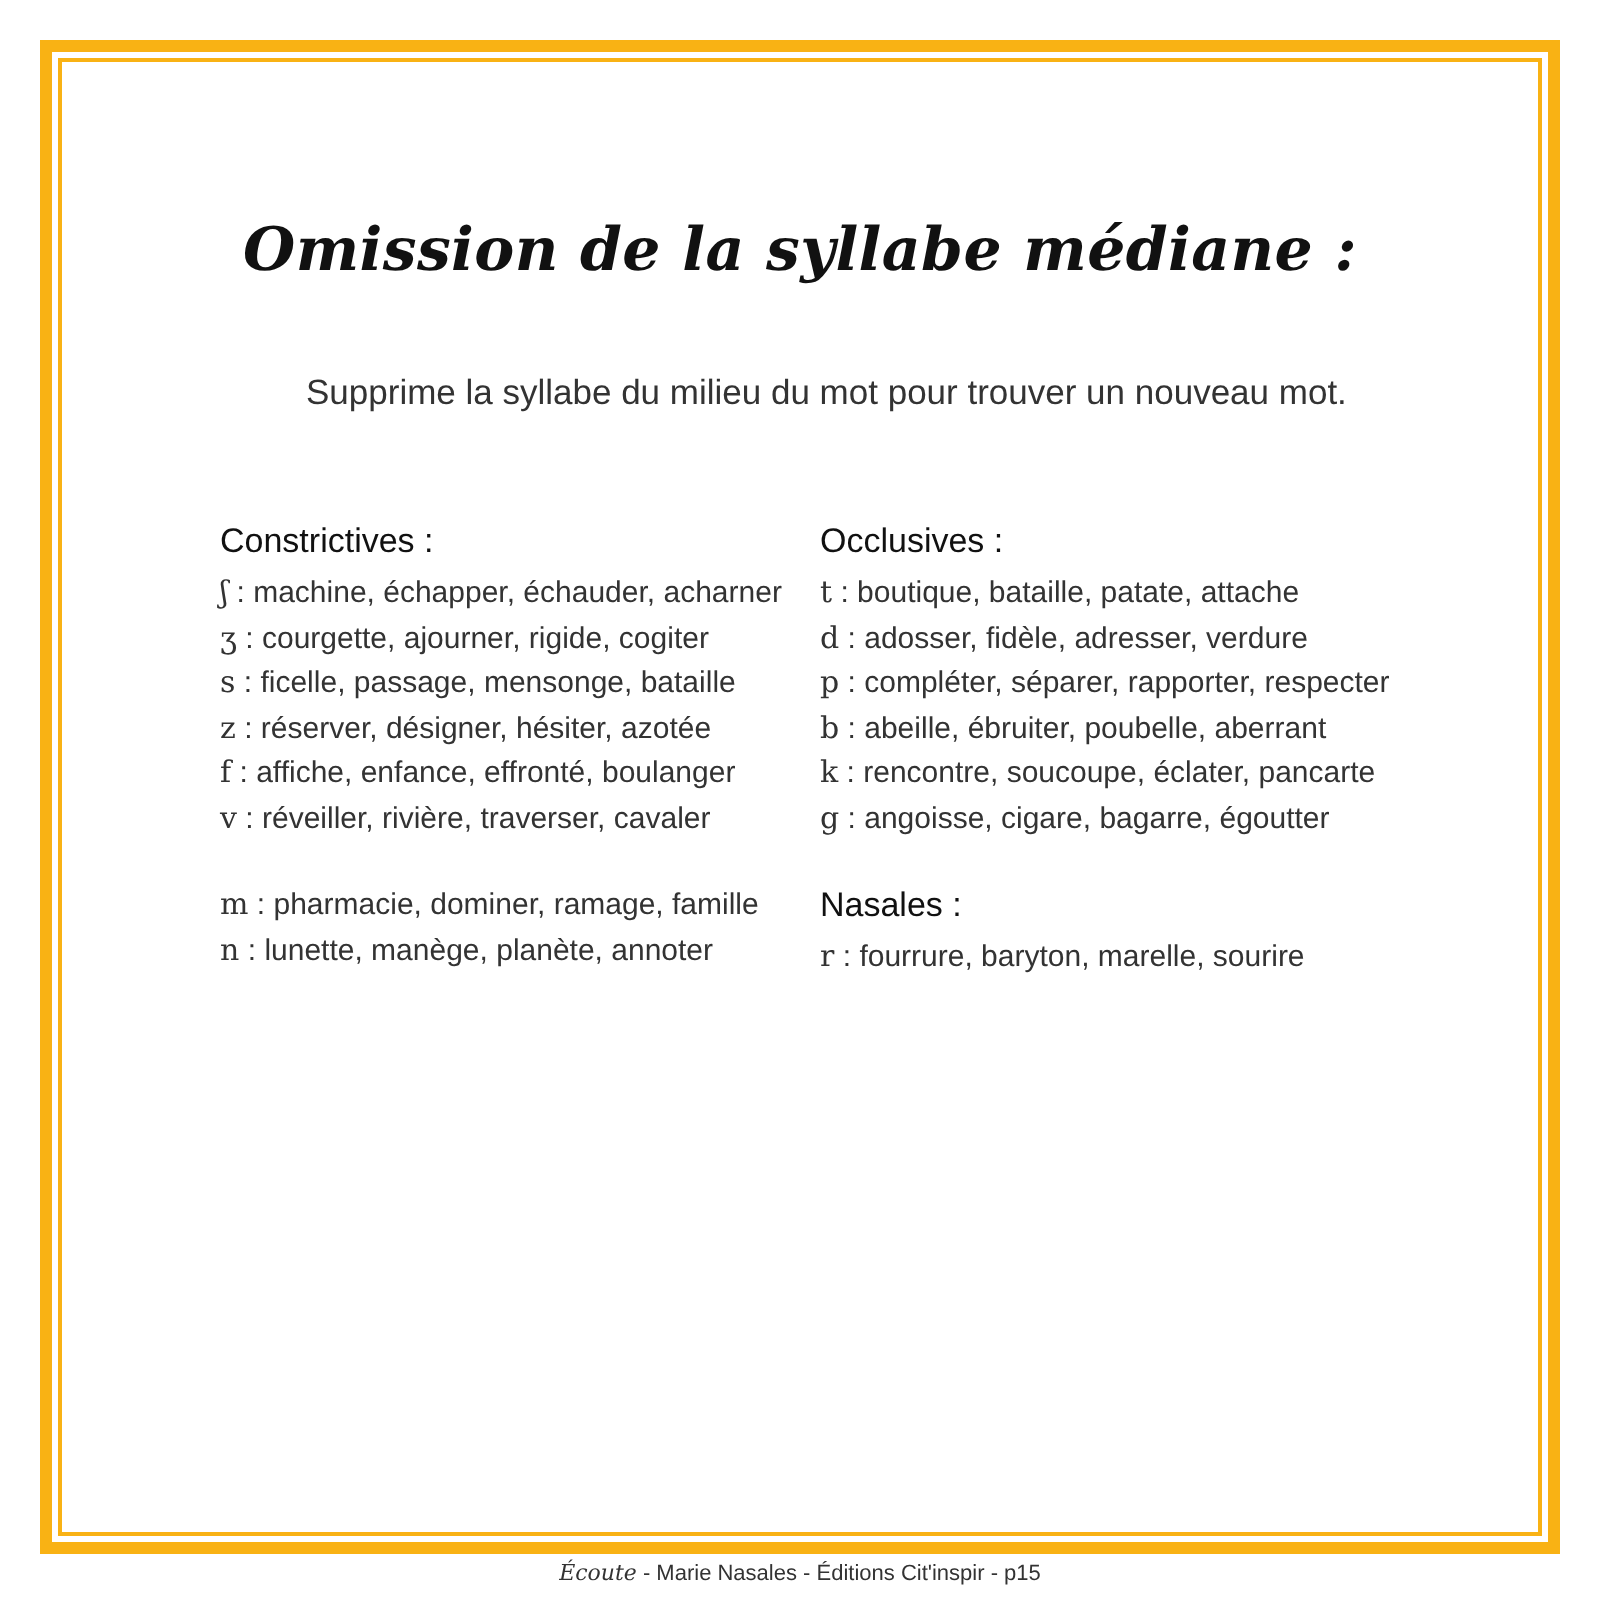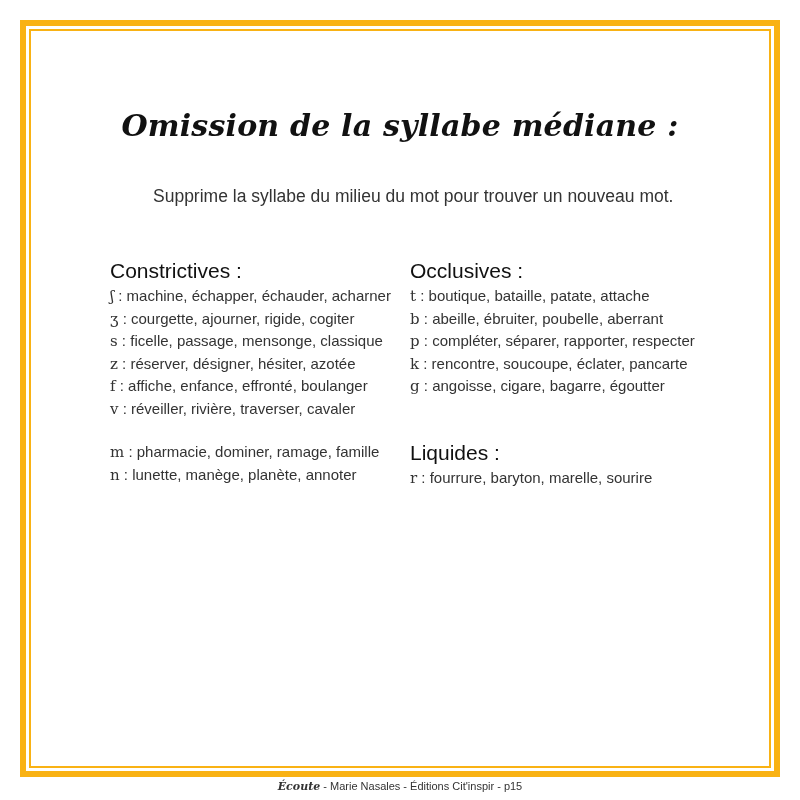--- a/index.html
+++ b/index.html
@@ -21,65 +21,66 @@
       font-size: 30px; color: #111; letter-spacing: 0.2px;
     }
     .subtitle {
       position: absolute; left: 153px; top: 186px;
       font-size: 17.5px; color: #333; text-align: right;
     }
     .col { position: absolute; }
     .col.left { left: 110px; }
     .col.right { left: 410px; }
     .group-title {
-      font-size: 21px; color: #111; height: 24px; line-height: 24px; margin-bottom: 2px;
+      font-size: 17px; color: #111; height: 24px; line-height: 24px; margin-bottom: 2px;
     }
     .row { height: 22.5px; line-height: 22.5px; font-size: 15px; color: #333; white-space: nowrap; }
     .sym {
       font-family: "DejaVu Serif", serif; font-size: 15px; color: #333; display: inline-block;
     }
     .footer {
       position: absolute; left: 0; width: 800px; top: 780px; text-align: center;
       font-size: 11px; color: #333;
     }
-    .footer .brand { font-family: "DejaVu Serif", serif; font-style: italic; font-weight: bold; text-align: center; }
+    .footer .brand { font-family: "DejaVu Serif", serif; font-style: italic; font-weight: normal; text-align: center; }
   </style>
 </head>
 <body>
 
 <div class="frame-outer"></div>
 <div class="frame-inner"></div>
 
 <div class="title">Omission de la syllabe médiane :</div>
 <div class="subtitle">Supprime la syllabe du milieu du mot pour trouver un nouveau mot.</div>
 
 <div class="col left" style="top:259px;">
   <div class="group-title">Constrictives :</div>
   <div class="row"><span class="sym">ʃ</span><span> : </span><span>machine, échapper, échauder, acharner</span></div>
   <div class="row"><span class="sym">ʒ</span><span> : </span><span>courgette, ajourner, rigide, cogiter</span></div>
-  <div class="row"><span class="sym">s</span><span> : </span><span>ficelle, passage, mensonge, classique</span></div>
+  <div class="row"><span class="sym">s</span><span> : </span><span>ficelle, passage, mensonge, bataille</span></div>
   <div class="row"><span class="sym">z</span><span> : </span><span>réserver, désigner, hésiter, azotée</span></div>
   <div class="row"><span class="sym">f</span><span> : </span><span>affiche, enfance, effronté, boulanger</span></div>
   <div class="row"><span class="sym">v</span><span> : </span><span>réveiller, rivière, traverser, cavaler</span></div>
 </div>
 
 <div class="col right" style="top:259px;">
   <div class="group-title">Occlusives :</div>
   <div class="row"><span class="sym">t</span><span> : </span><span>boutique, bataille, patate, attache</span></div>
+  <div class="row"><span class="sym">d</span><span> : </span><span>adosser, fidèle, adresser, verdure</span></div>
+  <div class="row"><span class="sym">p</span><span> : </span><span>compléter, séparer, rapporter, respecter</span></div>
   <div class="row"><span class="sym">b</span><span> : </span><span>abeille, ébruiter, poubelle, aberrant</span></div>
-  <div class="row"><span class="sym">p</span><span> : </span><span>compléter, séparer, rapporter, respecter</span></div>
   <div class="row"><span class="sym">k</span><span> : </span><span>rencontre, soucoupe, éclater, pancarte</span></div>
   <div class="row"><span class="sym">g</span><span> : </span><span>angoisse, cigare, bagarre, égoutter</span></div>
 </div>
 
 <div class="col left" style="top:441px;">
   <div class="row"><span class="sym">m</span><span> : </span><span>pharmacie, dominer, ramage, famille</span></div>
   <div class="row"><span class="sym">n</span><span> : </span><span>lunette, manège, planète, annoter</span></div>
 </div>
 
 <div class="col right" style="top:441px;">
-  <div class="group-title">Liquides :</div>
+  <div class="group-title">Nasales :</div>
   <div class="row"><span class="sym">r</span><span> : </span><span>fourrure, baryton, marelle, sourire</span></div>
 </div>
 
 <div class="footer">
   <span class="brand">Écoute</span><span> - Marie Nasales - Éditions Cit'inspir - p15</span>
 </div>
 
 </body></html>

